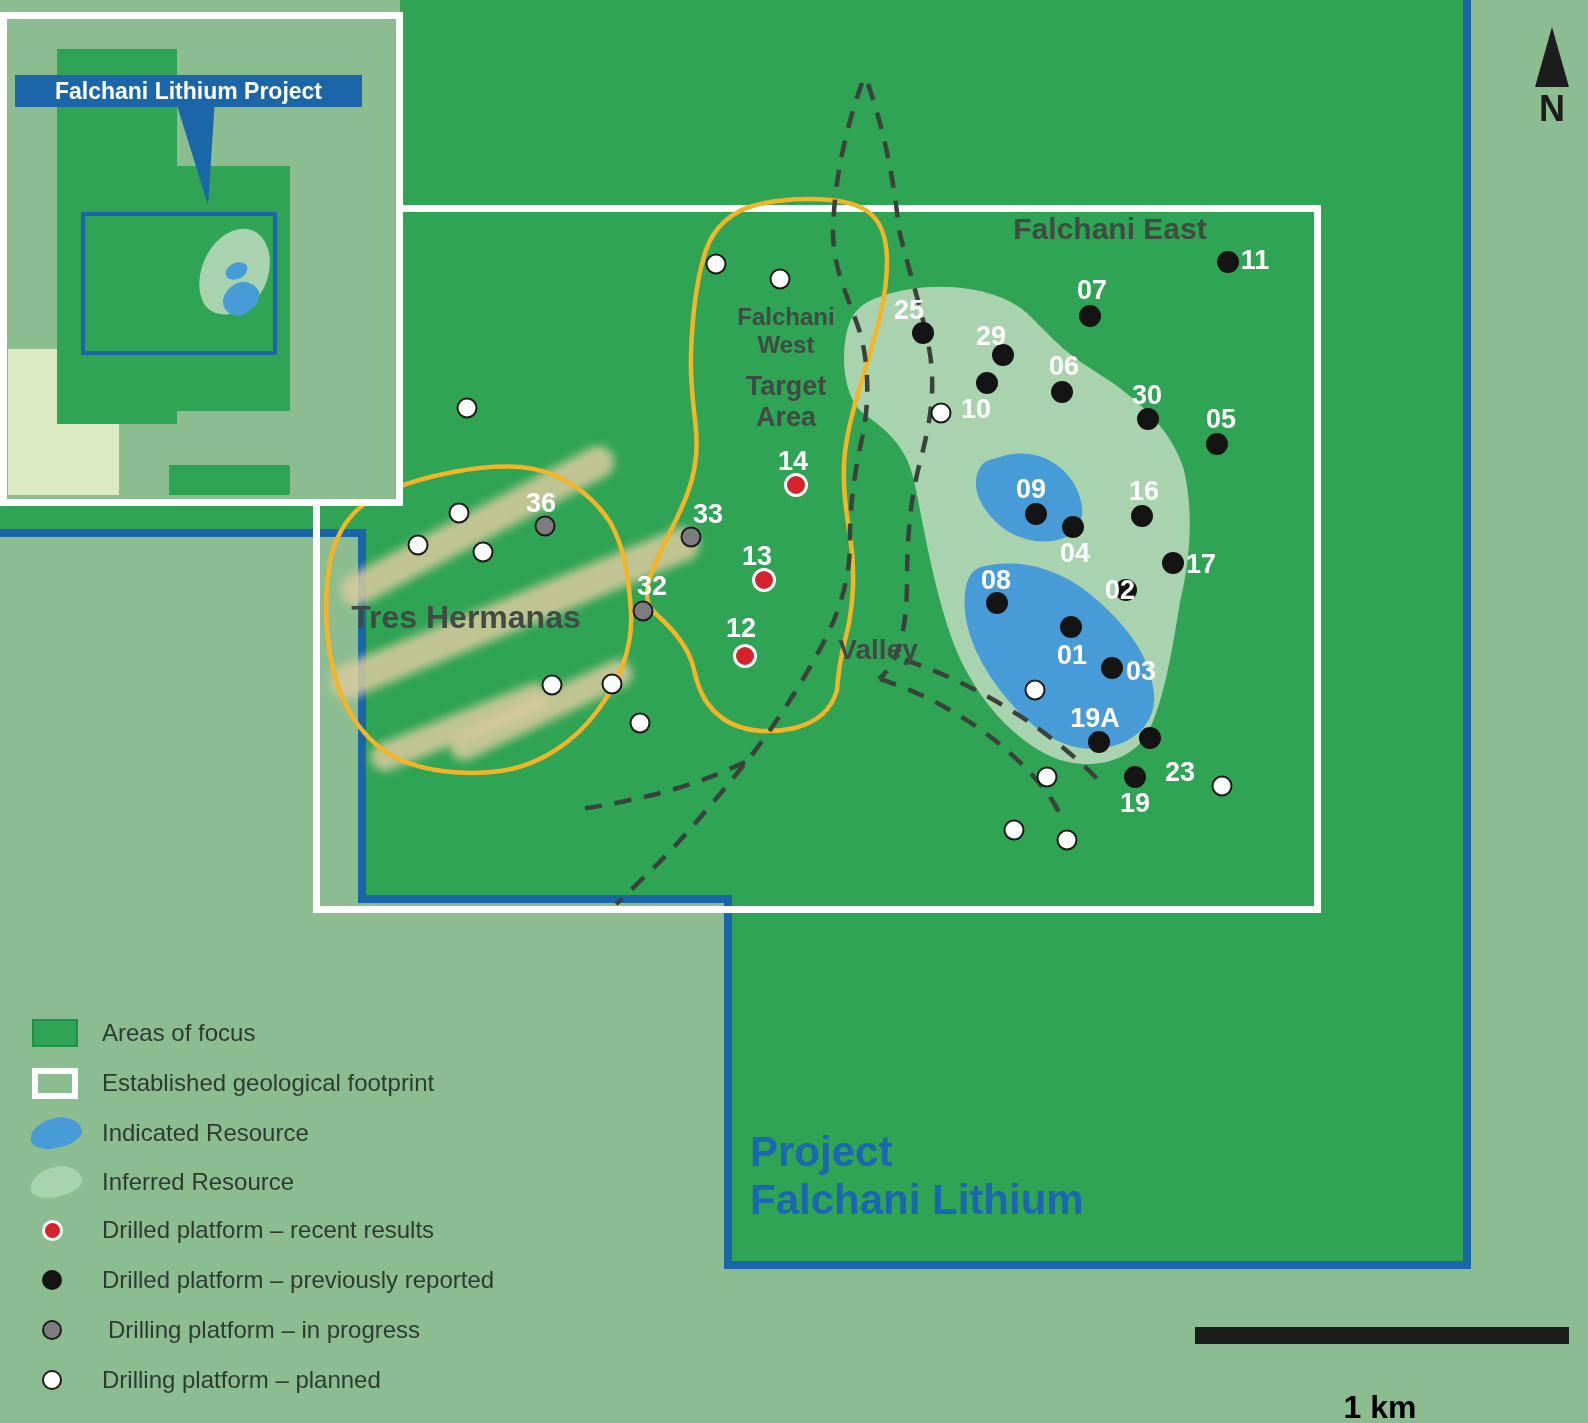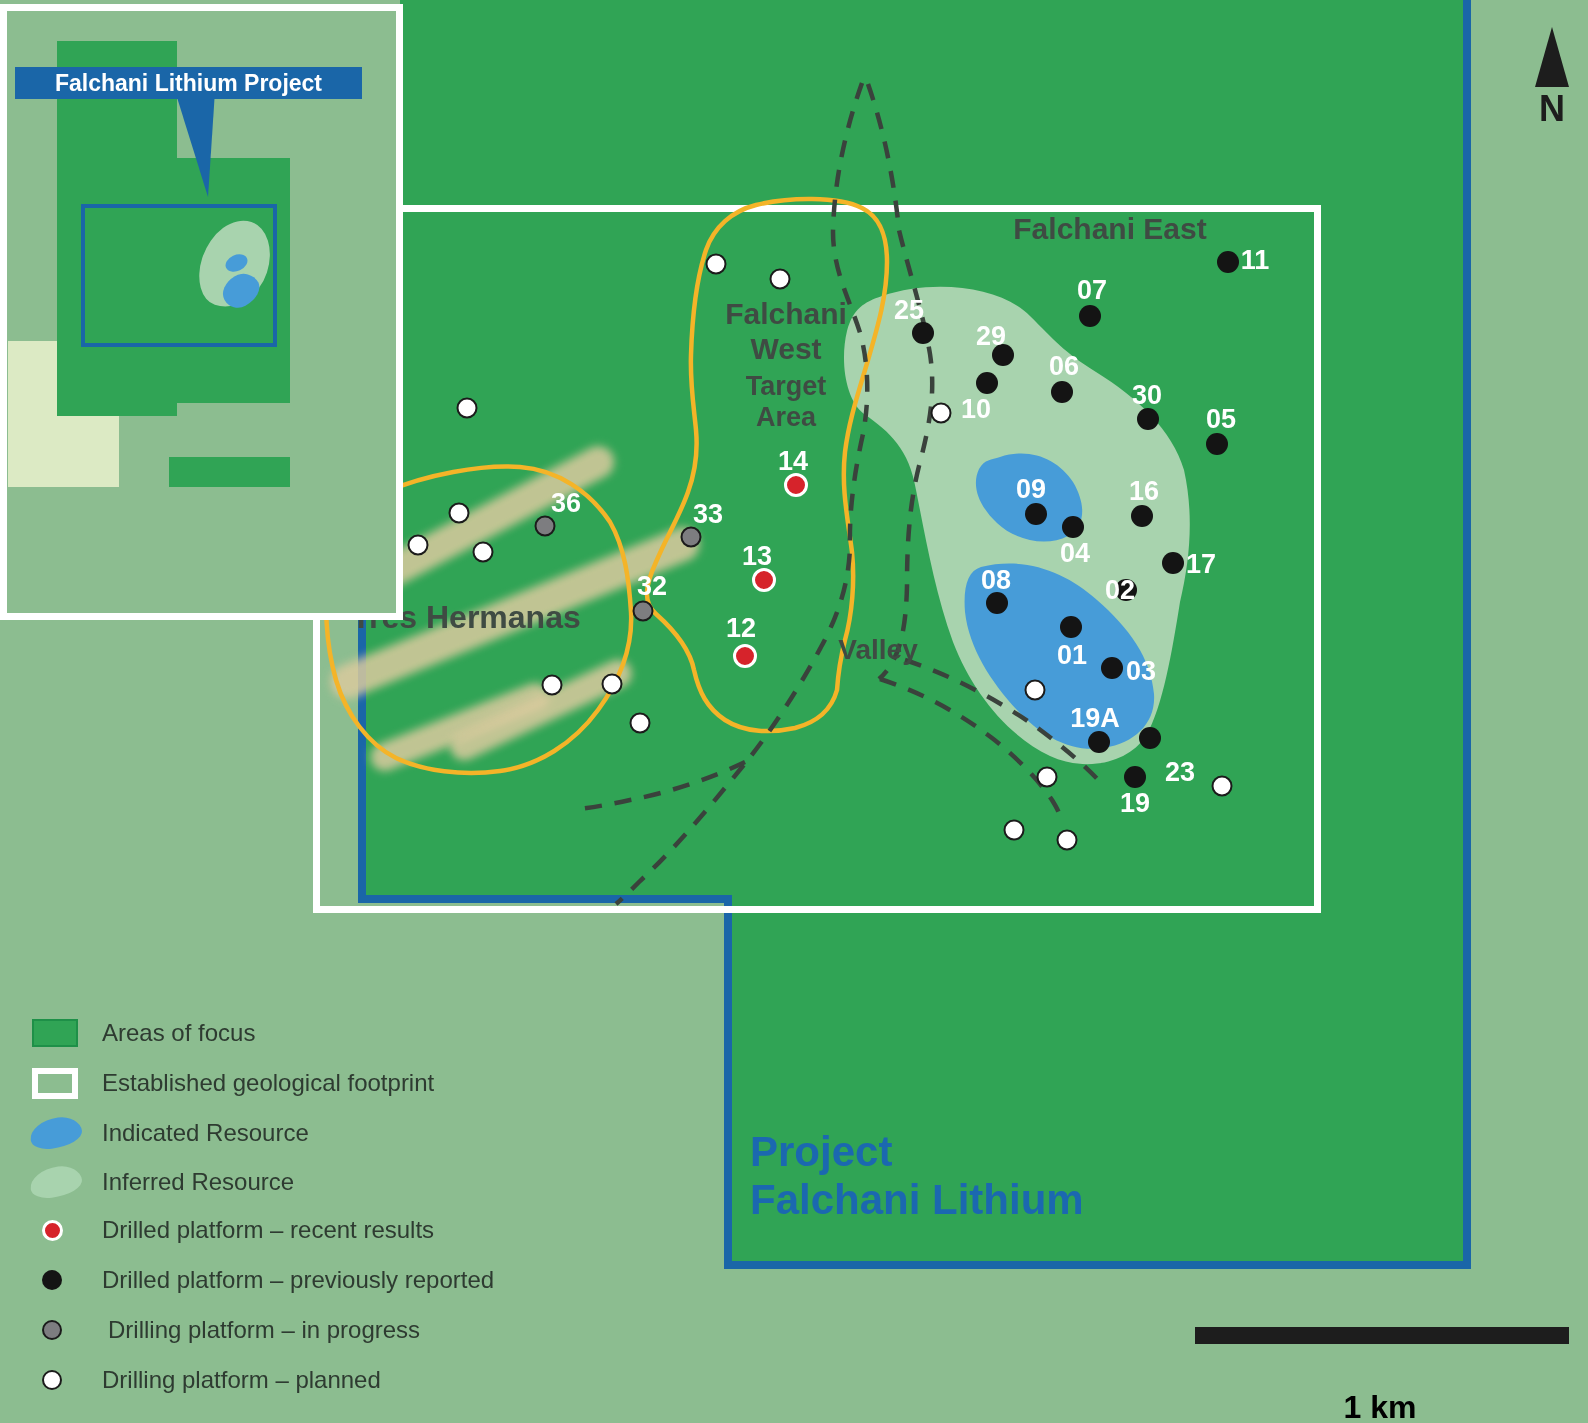--- a/index.html
+++ b/index.html
@@ -71,21 +71,21 @@
   }
   .compass{position:absolute;left:1534px;top:27px;z-index:7;width:36px;text-align:center;}
   .compass-arrow{
     width:0;height:0;margin:0 auto;
     border-left:17px solid transparent;border-right:17px solid transparent;
     border-bottom:60px solid #1D1D1D;
   }
   .compass-n{font-size:36px;font-weight:bold;color:#1D1D1D;line-height:1;margin-top:4px;}
   
   .inset{
-    position:absolute;left:0;top:4px;width:403px;height:616px;z-index:8;
+    position:absolute;left:0;top:12px;width:403px;height:494px;z-index:8;
     background:var(--sage,#8CBD90);border:7px solid #fff;
   }
   .inset *{position:absolute;}
   .in-cream{left:1px;top:330px;width:111px;height:146px;background:var(--cream,#DCEAC4);}
   .in-block{background:var(--green-dark,#30A455);}
   .in-col1{left:50px;top:30px;width:120px;height:375px;}
   .in-block2{left:162px;top:147px;width:121px;height:245px;}
   .in-block3{left:162px;top:446px;width:121px;height:30px;}
   .in-claimbox{left:74px;top:193px;width:196px;height:143px;border:4px solid var(--blue-line,#1A66A8);}
   .in-inferred{left:195px;top:208px;width:66px;height:90px;border-radius:54% 46% 60% 40%/55% 48% 52% 45%;background:var(--inferred,#A8D3AE);transform:rotate(18deg);}
@@ -145,21 +145,21 @@
   </svg>
 
   <div id="markers">
       <div class="dot recent" style="left: 796px; top: 485px;"></div>
       <span class="dot-label" style="left: 793px; top: 461px;">14</span>
       <div class="dot recent" style="left: 764px; top: 580px;"></div>
       <span class="dot-label" style="left: 757px; top: 556px;">13</span>
       <div class="dot recent" style="left: 745px; top: 656px;"></div>
       <span class="dot-label" style="left: 741px; top: 628px;">12</span>
       <div class="dot progress" style="left: 545px; top: 526px;"></div>
-      <span class="dot-label" style="left: 566px; top: 503px;">36</span>
+      <span class="dot-label" style="left: 541px; top: 503px;">36</span>
       <div class="dot progress" style="left: 691px; top: 537px;"></div>
       <span class="dot-label" style="left: 708px; top: 514px;">33</span>
       <div class="dot progress" style="left: 643px; top: 611px;"></div>
       <span class="dot-label" style="left: 652px; top: 586px;">32</span>
       <div class="dot previous" style="left: 923px; top: 333px;"></div>
       <span class="dot-label" style="left: 909px; top: 310px;">25</span>
       <div class="dot previous" style="left: 1003px; top: 355px;"></div>
       <span class="dot-label" style="left: 991px; top: 336px;">29</span>
       <div class="dot previous" style="left: 987px; top: 383px;"></div>
       <div class="dot previous" style="left: 1090px; top: 316px;"></div>
@@ -209,21 +209,21 @@
       <div class="dot planned" style="left: 1047px; top: 777px;"></div>
       <div class="dot planned" style="left: 1222px; top: 786px;"></div>
       <div class="dot planned" style="left: 1014px; top: 830px;"></div>
       <div class="dot planned" style="left: 1067px; top: 840px;"></div>
     </div>
 
   <div id="region-labels">
       <div class="region-label" style="left: 1110px; top: 229px; font-size: 30px;">
         <div>Falchani East</div>
       </div>
-      <div class="region-label" style="left: 786px; top: 331px; font-size: 30px;">
+      <div class="region-label" style="left: 786px; top: 331px; font-size: 24px;">
         <div>Falchani</div>
         <div>West</div>
       </div>
       <div class="region-label" style="left: 786px; top: 402px; font-size: 27px;">
         <div>Target</div>
         <div>Area</div>
       </div>
       <div class="region-label" style="left: 466px; top: 617px; font-size: 32px;">
         <div>Tres Hermanas</div>
       </div>

